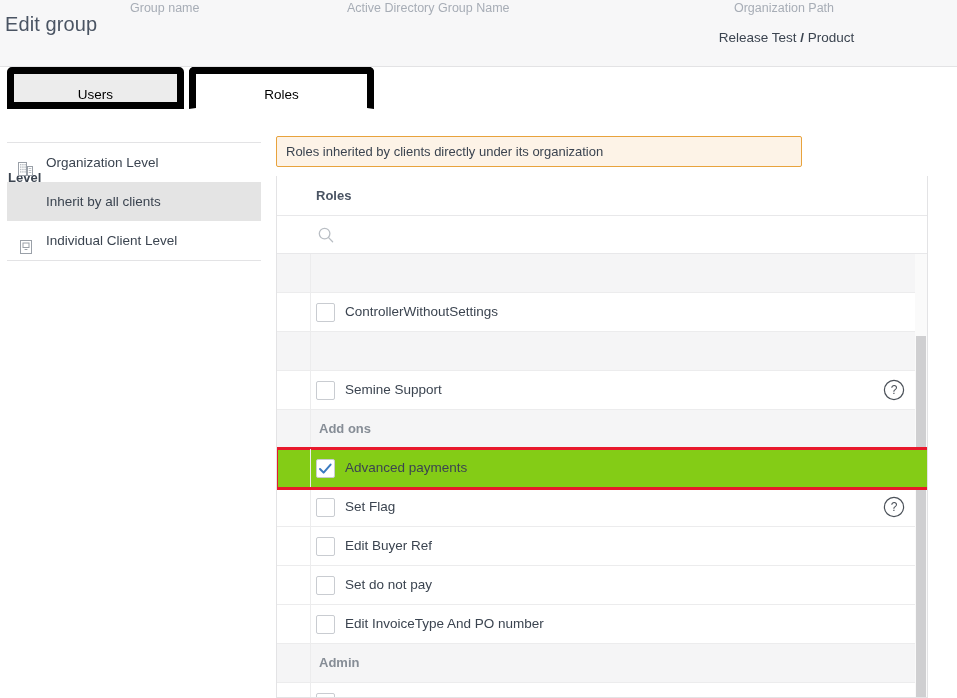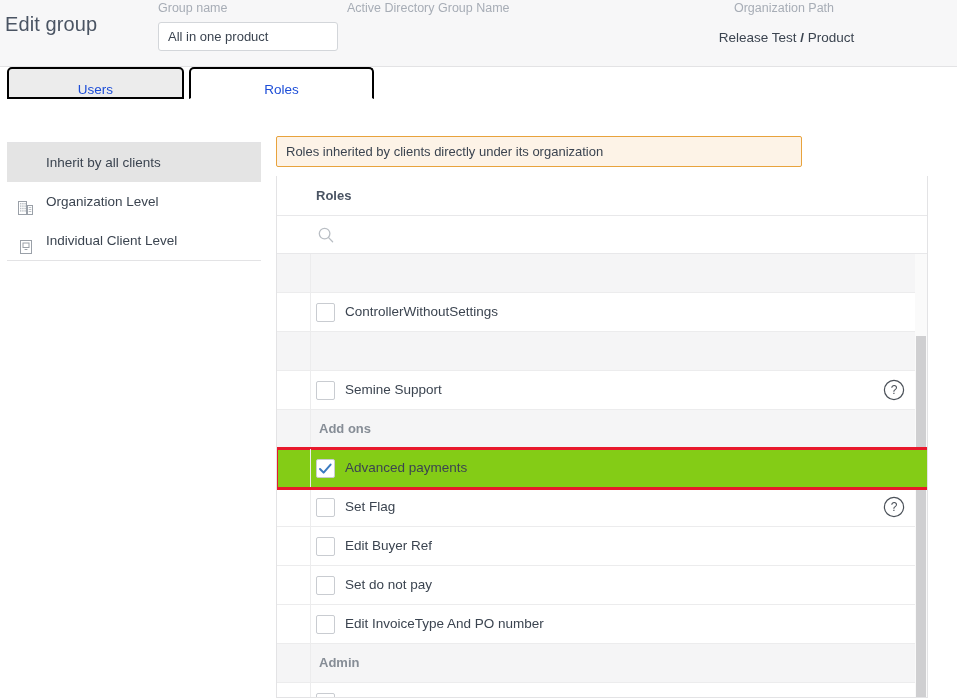--- a/index.html
+++ b/index.html
@@ -22,44 +22,44 @@
   .page-title {
     position: absolute; left: 5px; top: 13px;
     font-size: 20px; color: #4a5463; font-weight: 400;
     letter-spacing: .1px;
   }
   .field { position: absolute; }
   .field-label {
     font-size: 12.5px; color: #a7adb6; font-weight: 400;
     display: block; line-height: 14px;
   }
-  .gname-field { left: 130px; top: 1px; width: 230px; margin-left: 28px; }
+  .gname-field { left: 130px; top: 1px; width: 230px; }
   .gname-input {
     display: block; margin-top: 7px;
     width: 180px; height: 29px;
     background: #fff; border: 1px solid #d3d6da; border-radius: 3px;
     padding: 0 9px; font-size: 13px; color: #3b4450;
     font-family: "Liberation Sans", sans-serif;
     line-height: 27px;
   }
   .ad-field { left: 347px; top: 1px; width: 260px; }
   .org-field { left: 634px; top: 1px; width: 300px; text-align: center; }
   .org-value {
     display: block; margin-top: 15px; margin-left: 5px;
     font-size: 13.5px; color: #3b4450;
   }
   .org-value b { font-weight: 700; }
 
   
   .tabs { position: absolute; left: 7px; top: 67px; height: 42px; }
   .tab {
-    position: absolute; top: 0; height: 32px;
-    border: 2px solid #000000;
+    position: absolute; top: 0; height: 42px;
+    border: 7px solid #000000;
     border-radius: 5px 5px 0 0;
-    font-size: 13.5px; color: #1d4ed8;
+    font-size: 13.5px; color: #000000;
     text-align: center; line-height: 41px;
     background: #ececec;
   }
   .tab.inactive { left: 0; width: 177px; background:#ececec; }
   .tab.active {
     left: 182px; width: 185px; background: #ffffff; border-bottom: 1px solid #fff;
   }
 
   
   .level-label {
@@ -165,21 +165,20 @@
 </head>
 <body>
 
 <div id="app">
 
   <div class="header">
     <div class="page-title">Edit group</div>
 
     <div class="field gname-field">
       <span class="field-label">Group name</span>
-      <input class="gname-input" type="text" value="All in one product" style="">
     </div>
 
     <div class="field ad-field">
       <span class="field-label">Active Directory Group Name</span>
     </div>
 
     <div class="field org-field">
       <span class="field-label">Organization Path</span>
       <span class="org-value"><span>Release Test </span><b>/</b><span> Product</span></span>
     </div>
@@ -187,24 +186,20 @@
 
   <div class="tabs">
     <div class="tab inactive">Users</div>
     <div class="tab active">Roles</div>
   </div>
 
   <div class="level-label">Level</div>
   <div class="level-rule"></div>
 
   <div class="level-list">
-
-    <div class="level-item selected">
-      <span>Inherit by all clients</span>
-    </div>
 
     <div class="level-item">
       <span class="licon">
         <svg width="18" height="18" viewBox="0 0 18 18">
           <rect x="1.5" y="2.5" width="8" height="13" fill="none" stroke="#9aa0a8" stroke-width="1"></rect>
           <g fill="#b9bec4">
             <rect x="3" y="4" width="1.4" height="1.4"></rect>
               <rect x="5.2" y="4" width="1.4" height="1.4"></rect>
               <rect x="7.4" y="4" width="1.4" height="1.4"></rect>
             <rect x="3" y="6.4" width="1.4" height="1.4"></rect>
@@ -221,20 +216,24 @@
           <g fill="#b9bec4">
             <rect x="11.7" y="8" width="2.6" height="1"></rect>
               <rect x="11.7" y="10" width="2.6" height="1"></rect>
               <rect x="11.7" y="12" width="2.6" height="1"></rect>
           </g>
         </svg>
       </span>
       <span>Organization Level</span>
     </div>
 
+    <div class="level-item selected">
+      <span>Inherit by all clients</span>
+    </div>
+
     <div class="level-item">
       <span class="licon">
         <svg width="18" height="18" viewBox="0 0 18 18">
           <rect x="3.5" y="2.5" width="11" height="13" fill="none" stroke="#9aa0a8" stroke-width="1"></rect>
           <rect x="6" y="5" width="6" height="4.5" fill="none" stroke="#9aa0a8" stroke-width="1"></rect>
           <rect x="7.6" y="11" width="2.8" height="1" fill="#9aa0a8"></rect>
         </svg>
       </span>
       <span>Individual Client Level</span>
     </div>

